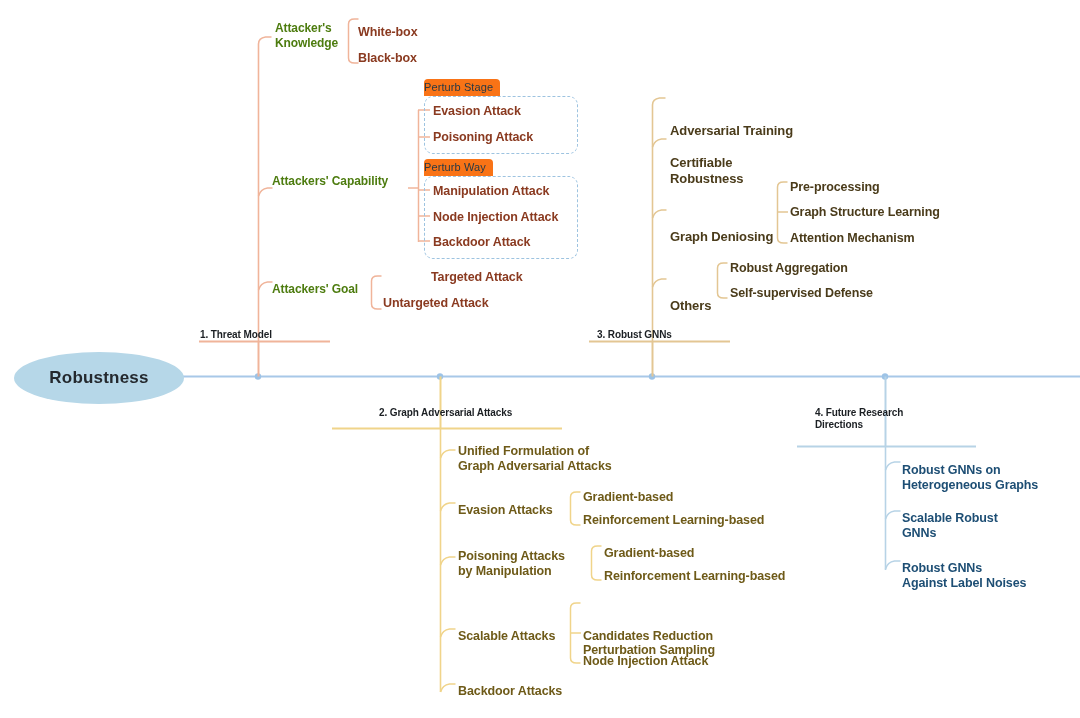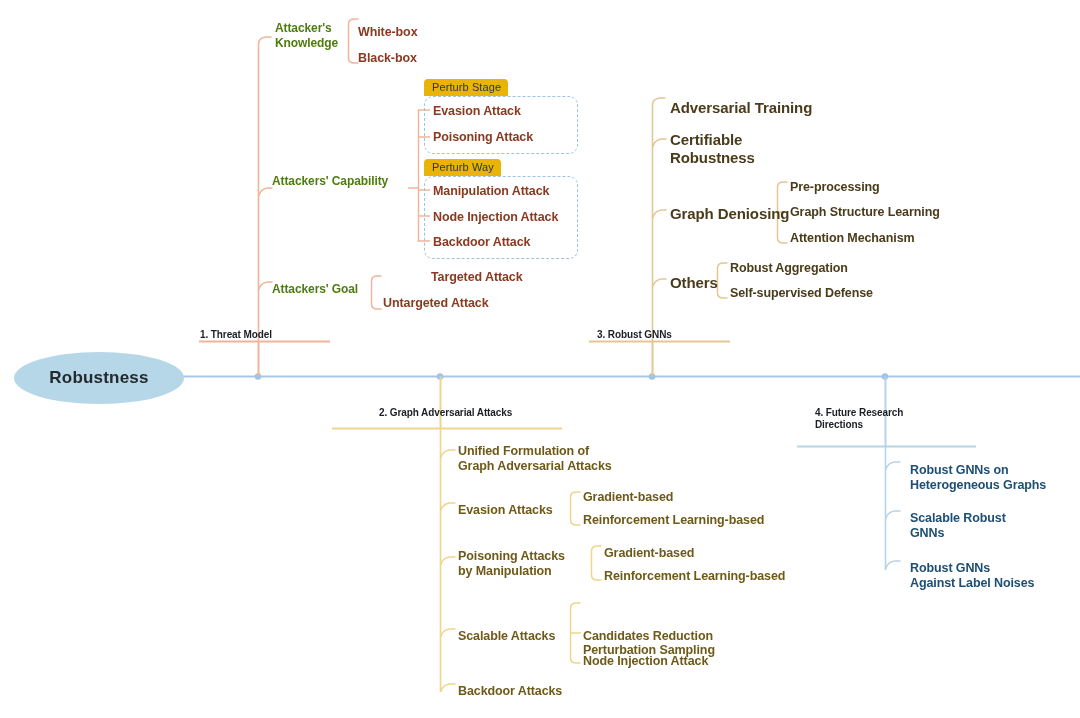--- a/index.html
+++ b/index.html
@@ -62,38 +62,38 @@
     font-size: 10px;
     color: #1b1f23;
   }
   
   .c1-sub   { font-size: 12px; color: #4d7c0f; }
   .c1-leaf  { font-size: 12.5px; color: #8a3a20; }
   
   .c2-sub   { font-size: 12.5px; color: #6e5a18; }
   .c2-leaf  { font-size: 12.5px; color: #6e5a18; }
   
-  .c3-sub   { font-size: 15px; color: #4a3b1a; }
+  .c3-sub   { font-size: 13px; color: #4a3b1a; margin-top: 24px; }
   .c3-leaf  { font-size: 12.5px; color: #4a3b1a; }
   
-  .c4-sub   { font-size: 12.5px; color: #1d4e74; margin-left: 8px; }
+  .c4-sub   { font-size: 12.5px; color: #1d4e74; }
   
   .boundary {
     position: absolute;
     border: 1px dashed #9dc3e0;
     border-radius: 9px;
     background: transparent;
   }
   .boundary-title {
     position: absolute;
-    background: #eab308;
+    background: #f97316;
     color: #283a45;
     font-size: 11px;
     font-weight: normal;
-    padding: 2px 7px 3px 8px;
+    padding: 2px 7px 3px 0;
     border-radius: 4px 4px 0 0;
     letter-spacing: 0.1px;
     white-space: nowrap;
   }
 </style>
 </head>
 <body>
 
 <div id="canvas">
 

